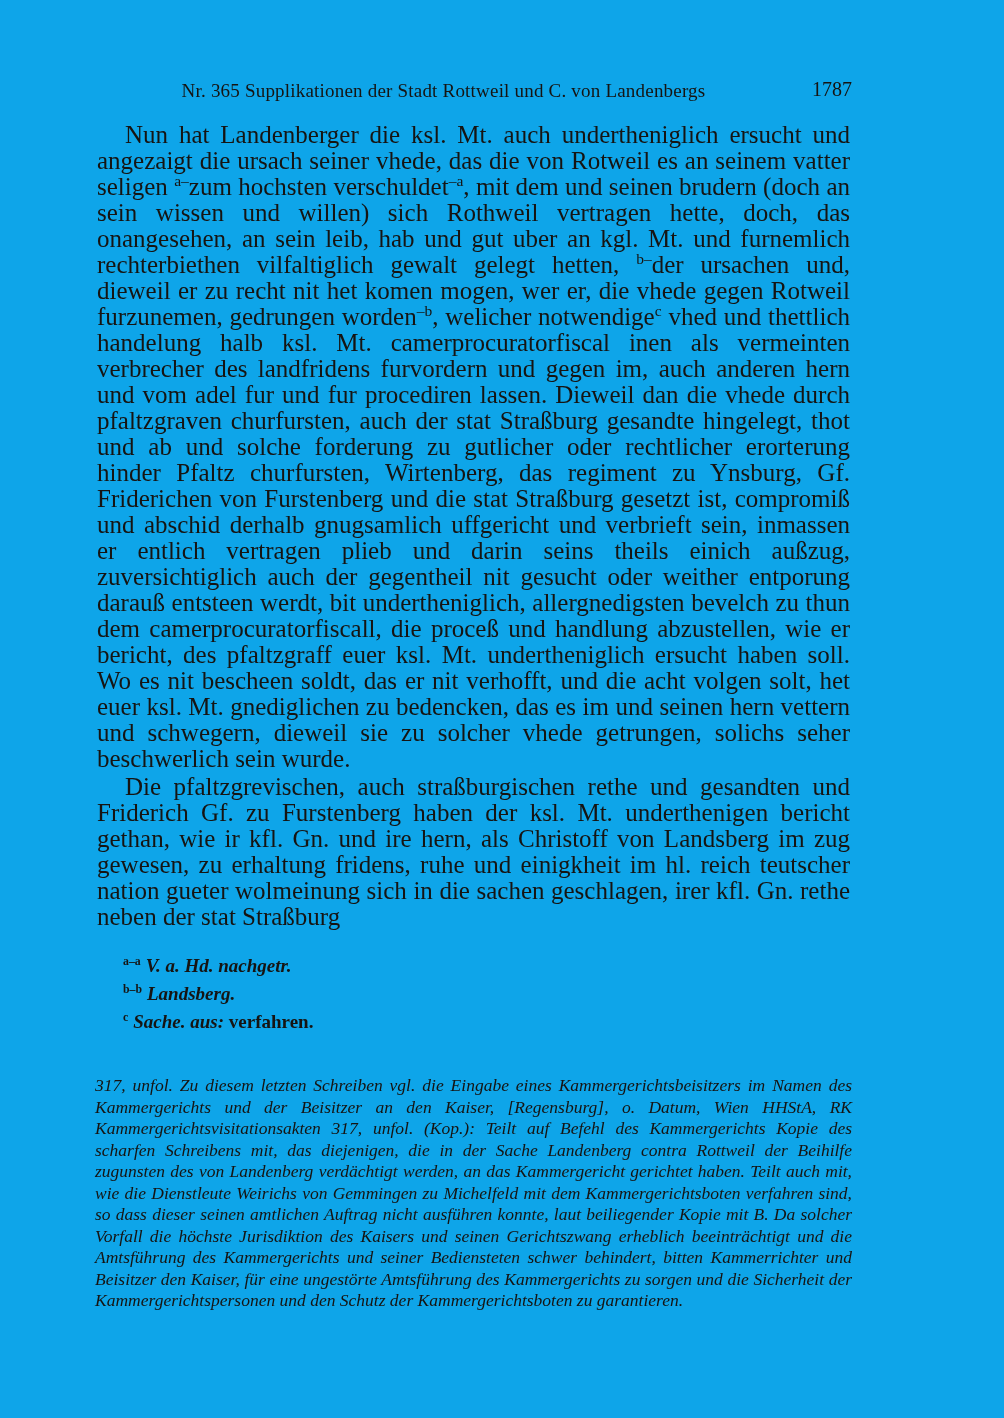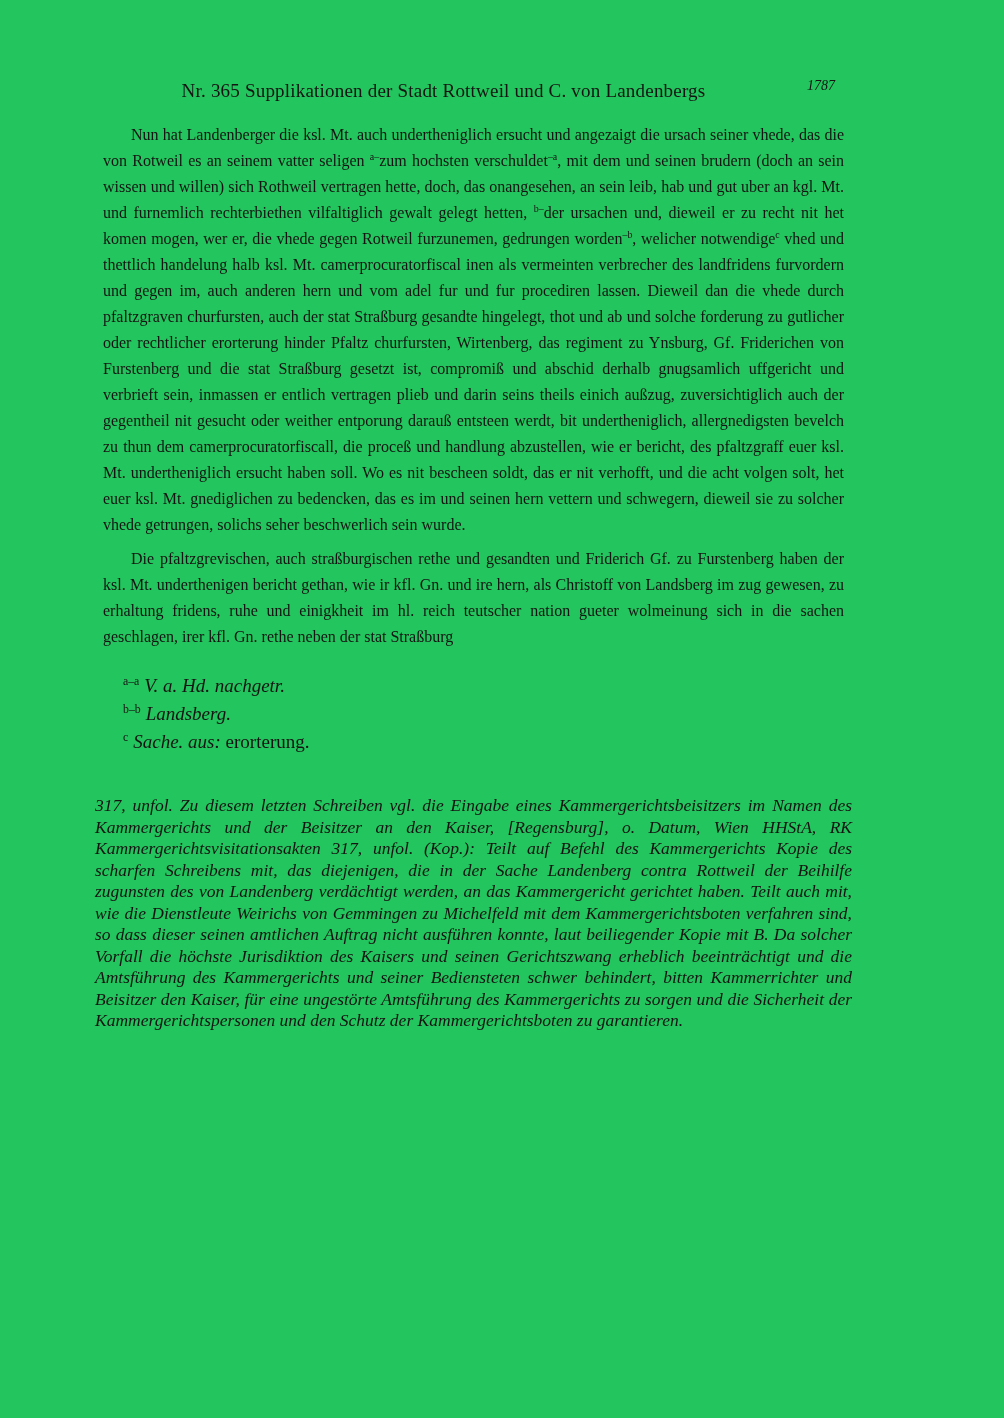--- a/index.html
+++ b/index.html
@@ -4,21 +4,21 @@
 <style>
   html, body {
     margin: 0;
     padding: 0;
     background: #ffffff;
   }
   .page {
     position: relative;
     width: 1004px;
     height: 1418px;
-    background: #22c55e;
+    background: #0ea5e9;
     color: #161412;
     font-family: "Liberation Serif", "DejaVu Serif", serif;
     overflow: hidden;
   }
   .content {
     position: absolute;
     left: 95px;
     top: 80px;
     width: 757px;
   }
@@ -31,45 +31,45 @@
   }
   .running-title {
     display: block;
     text-align: center;
     font-size: 19px;
     letter-spacing: 0.2px;
     padding-right: 60px; 
   }
   .page-number {
     position: absolute;
-    right: 17px;
+    right: 0;
     top: -2px;
-    font-size: 14px;
-    font-style: italic;
+    font-size: 20px;
   }
   
   .body-text p {
-    margin: 8px;
+    margin: 2px;
     text-align: justify;
     text-indent: 28px;
-    font-size: 16px;
+    font-size: 25px;
     line-height: 26px;
   }
   sup.note-marker {
     font-size: 0.62em;
     line-height: 0;
     vertical-align: super;
     letter-spacing: 0;
   }
   
   .apparatus {
     margin-top: 22px;
     padding-left: 28px;
     font-size: 19px;
     line-height: 28px;
+    font-weight: bold;
   }
   .apparatus p {
     margin: 0;
   }
   .apparatus sup.note-marker {
     font-size: 0.62em;
     margin-right: 5px;
   }
   .italic {
     font-style: italic;
@@ -99,19 +99,19 @@
 
     <div class="body-text">
       <p><span>Nun hat Landenberger die ksl. Mt. auch undertheniglich ersucht und angezaigt die ursach seiner vhede, das die von Rotweil es an seinem vatter seligen </span><sup class="note-marker">a–</sup><span>zum hochsten verschuldet</span><sup class="note-marker">–a</sup><span>, mit dem und seinen brudern (doch an sein wissen und willen) sich Rothweil vertragen hette, doch, das onangesehen, an sein leib, hab und gut uber an kgl. Mt. und furnemlich rechterbiethen vilfaltiglich gewalt gelegt hetten, </span><sup class="note-marker">b–</sup><span>der ursachen und, dieweil er zu recht nit het komen mogen, wer er, die vhede gegen Rotweil furzunemen, gedrungen worden</span><sup class="note-marker">–b</sup><span>, welicher notwendige</span><sup class="note-marker">c</sup><span> vhed und thettlich handelung halb ksl. Mt. camerprocuratorfiscal inen als vermeinten verbrecher des landfridens furvordern und gegen im, auch anderen hern und vom adel fur und fur procediren lassen. Dieweil dan die vhede durch pfaltzgraven churfursten, auch der stat Straßburg gesandte hingelegt, thot und ab und solche forderung zu gutlicher oder rechtlicher erorterung hinder Pfaltz churfursten, Wirtenberg, das regiment zu Ynsburg, Gf. Friderichen von Furstenberg und die stat Straßburg gesetzt ist, compromiß und abschid derhalb gnugsamlich uffgericht und verbrieft sein, inmassen er entlich vertragen plieb und darin seins theils einich außzug, zuversichtiglich auch der gegentheil nit gesucht oder weither entporung darauß entsteen werdt, bit undertheniglich, allergnedigsten bevelch zu thun dem camerprocuratorfiscall, die proceß und handlung abzustellen, wie er bericht, des pfaltzgraff euer ksl. Mt. undertheniglich ersucht haben soll. Wo es nit bescheen soldt, das er nit verhofft, und die acht volgen solt, het euer ksl. Mt. gnediglichen zu bedencken, das es im und seinen hern vettern und schwegern, dieweil sie zu solcher vhede getrungen, solichs seher beschwerlich sein wurde.</span></p>
 
       <p>Die pfaltzgrevischen, auch straßburgischen rethe und gesandten und Friderich Gf. zu Furstenberg haben der ksl. Mt. underthenigen bericht gethan, wie ir kfl. Gn. und ire hern, als Christoff von Landsberg im zug gewesen, zu erhaltung fridens, ruhe und einigkheit im hl. reich teutscher nation gueter wolmeinung sich in die sachen geschlagen, irer kfl. Gn. rethe neben der stat Straßburg</p>
     </div>
 
     <div class="apparatus">
       <p><sup class="note-marker">a–a</sup><span class="italic">V. a. Hd. nachgetr.</span></p>
       <p><sup class="note-marker">b–b</sup><span class="italic">Landsberg.</span></p>
-      <p><sup class="note-marker">c</sup><span class="italic">Sache. aus:</span><span class="roman"> erorterung.</span></p>
+      <p><sup class="note-marker">c</sup><span class="italic">Sache. aus:</span><span class="roman"> verfahren.</span></p>
     </div>
 
     <div class="footnote">317, unfol. Zu diesem letzten Schreiben vgl. die Eingabe eines Kammergerichtsbeisitzers im Namen des Kammergerichts und der Beisitzer an den Kaiser, [Regensburg], o. Datum, Wien HHStA, RK Kammergerichtsvisitationsakten 317, unfol. (Kop.): Teilt auf Befehl des Kammergerichts Kopie des scharfen Schreibens mit, das diejenigen, die in der Sache Landenberg contra Rottweil der Beihilfe zugunsten des von Landenberg verdächtigt werden, an das Kammergericht gerichtet haben. Teilt auch mit, wie die Dienstleute Weirichs von Gemmingen zu Michelfeld mit dem Kammergerichtsboten verfahren sind, so dass dieser seinen amtlichen Auftrag nicht ausführen konnte, laut beiliegender Kopie mit B. Da solcher Vorfall die höchste Jurisdiktion des Kaisers und seinen Gerichtszwang erheblich beeinträchtigt und die Amtsführung des Kammergerichts und seiner Bediensteten schwer behindert, bitten Kammerrichter und Beisitzer den Kaiser, für eine ungestörte Amtsführung des Kammergerichts zu sorgen und die Sicherheit der Kammergerichtspersonen und den Schutz der Kammergerichtsboten zu garantieren.</div>
 
   </div>
 </div>
 
 </body></html>

